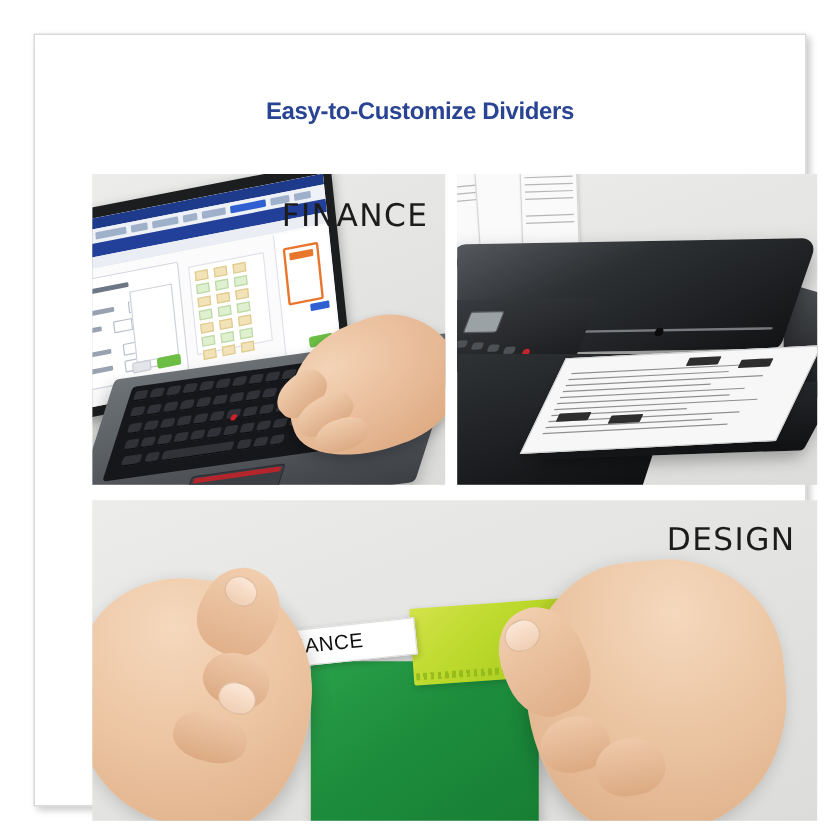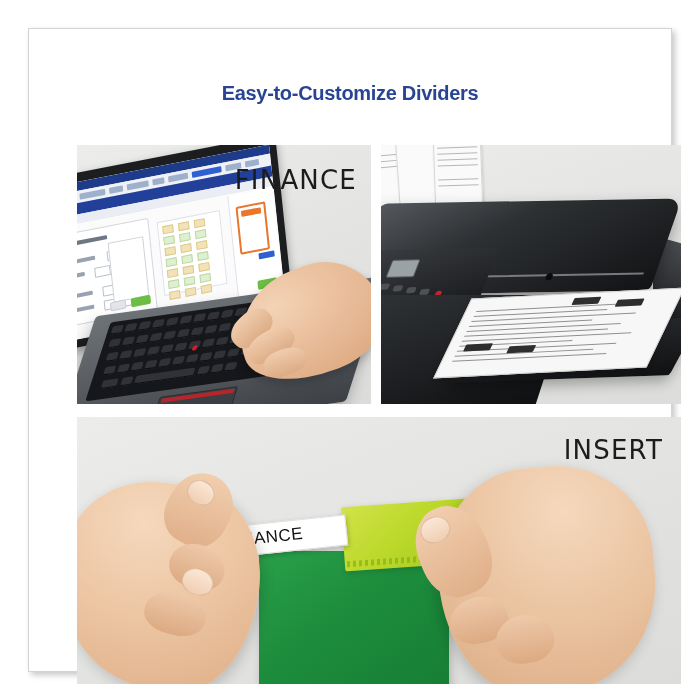--- a/index.html
+++ b/index.html
@@ -511,17 +511,17 @@
         <div class="fingertip" style="left:84px;top:108px;width:62px;height:42px;transform:rotate(8deg);"></div>
       </div>
 
       <div class="hand-r">
         <div class="thumb" style="left:-18px;top:30px;width:70px;height:92px;transform:rotate(-18deg);"></div>
         <div class="nail" style="left:-14px;top:40px;width:28px;height:24px;transform:rotate(-20deg);"></div>
         <div class="fingertip" style="left:8px;top:124px;width:58px;height:46px;transform:rotate(-8deg);"></div>
         <div class="fingertip" style="left:52px;top:146px;width:58px;height:48px;transform:rotate(-4deg);"></div>
       </div>
 
-      <div class="panel-label" id="label-insert">INSERT</div>
+      <div class="panel-label" id="label-insert">DESIGN</div>
     </div>
 
   </div>
 </div>
 
 </body></html>

